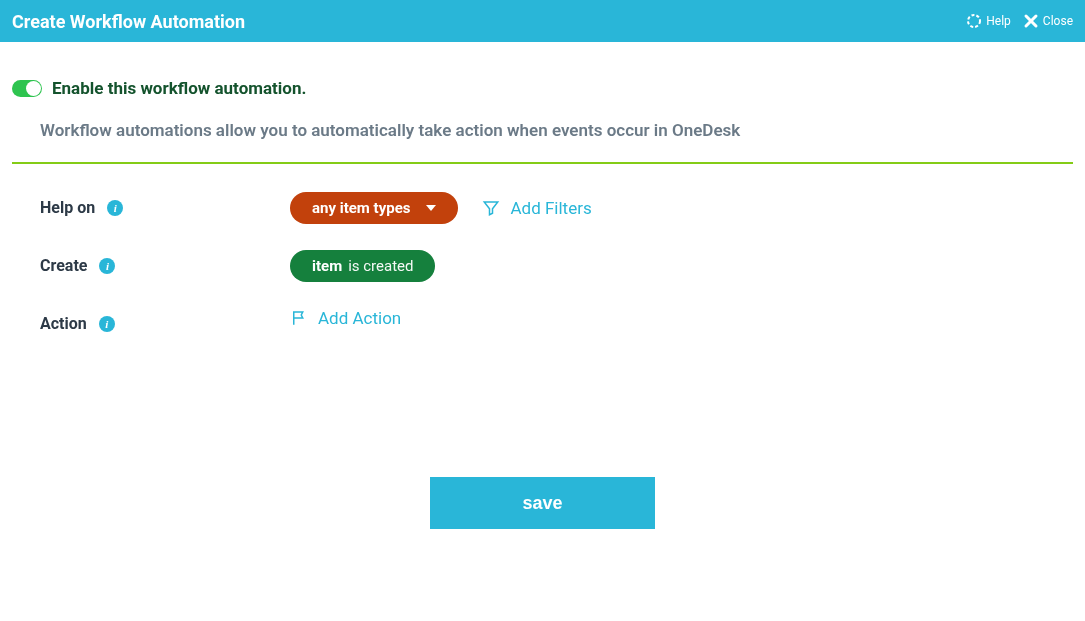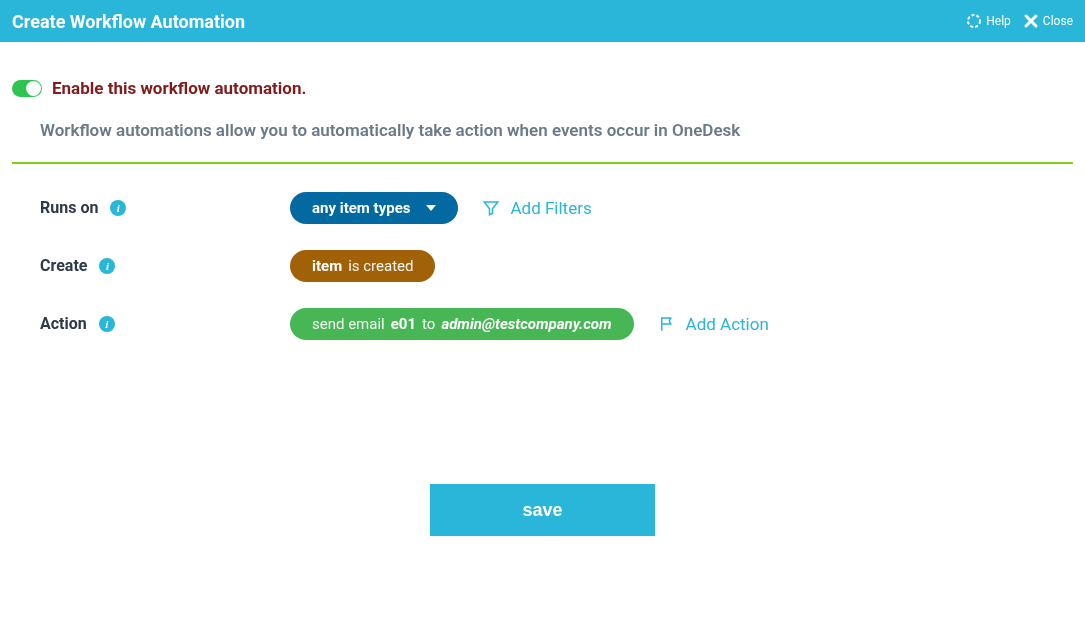--- a/index.html
+++ b/index.html
@@ -58,21 +58,21 @@
       right: 1px;
       top: 1px;
       width: 15px;
       height: 15px;
       background: #fff;
       border-radius: 50%;
     }
     .enable-label {
       font-size: 17px;
       font-weight: 700;
-      color: #7f1d1d;
+      color: #14532d;
     }
     .description {
       font-size: 17px;
       font-weight: 600;
       color: #6b7a87;
       padding: 0 28px 22px 28px;
       border-bottom: 2px solid #84cc16;
     }
     .form-area {
       padding: 28px;
@@ -118,22 +118,22 @@
       border-radius: 18px;
       padding: 7px 22px;
       font-size: 15px;
       font-weight: 700;
       color: #fff;
       cursor: pointer;
       display: inline-flex;
       align-items: center;
       gap: 6px;
     }
-    .pill-blue { background: #0369a1; }
-    .pill-orange { background: #a16207; }
+    .pill-blue { background: #c2410c; }
+    .pill-orange { background: #15803d; }
     .pill-green { background: #46b754; }
     .pill .light { font-weight: 400; opacity: 0.95; text-align: center; }
     .pill .italic { font-style: italic; font-weight: 700; }
     .chevron-down {
       width: 0;
       height: 0;
       border-left: 5px solid transparent;
       border-right: 5px solid transparent;
       border-top: 6px solid #fff;
       margin-left: 10px;
@@ -191,21 +191,21 @@
     </div>
     <div class="enable-label">Enable this workflow automation.</div>
   </div>
 
   <div class="description">Workflow automations allow you to automatically take action when events occur in OneDesk</div>
 
   <div class="form-area">
 
     <div class="form-row">
       <div class="form-label-col">
-        <span class="form-label">Runs on</span>
+        <span class="form-label">Help on</span>
         <span class="info-icon">i</span>
       </div>
       <div class="form-controls">
         <div class="pill pill-blue">
           <span>any item types</span>
           <span class="chevron-down"></span>
         </div>
         <div class="link-action">
           <svg width="18" height="18" viewBox="0 0 24 24">
             <path d="M3 4h18l-7 9v6l-4 2v-8L3 4z"></path>
@@ -227,26 +227,20 @@
         </div>
       </div>
     </div>
 
     <div class="form-row">
       <div class="form-label-col">
         <span class="form-label">Action</span>
         <span class="info-icon">i</span>
       </div>
       <div class="form-controls">
-        <div class="pill pill-green">
-          <span class="light">send email</span>
-          <span>e01</span>
-          <span class="light">to</span>
-          <span class="italic">admin@testcompany.com</span>
-        </div>
         <div class="link-action">
           <svg width="18" height="18" viewBox="0 0 24 24">
             <path d="M5 3v18M5 4h12l-2 4 2 4H5"></path>
           </svg>
           <span>Add Action</span>
         </div>
       </div>
     </div>
 
   </div>

